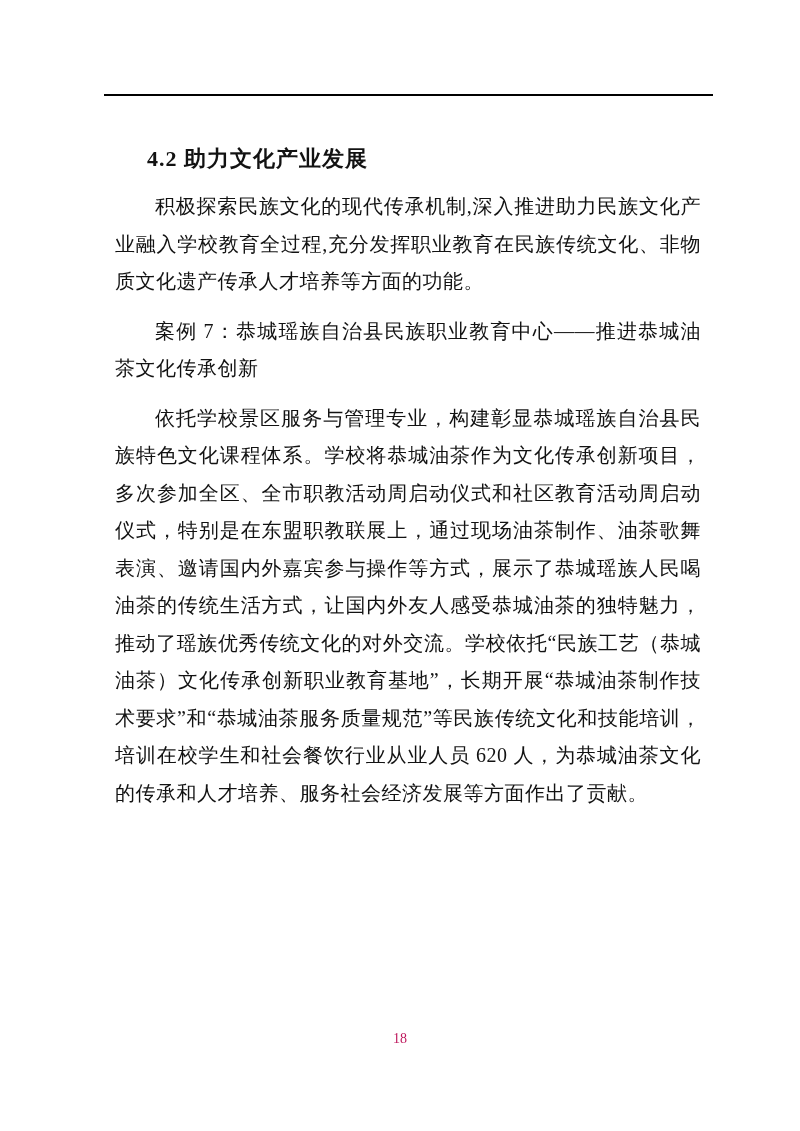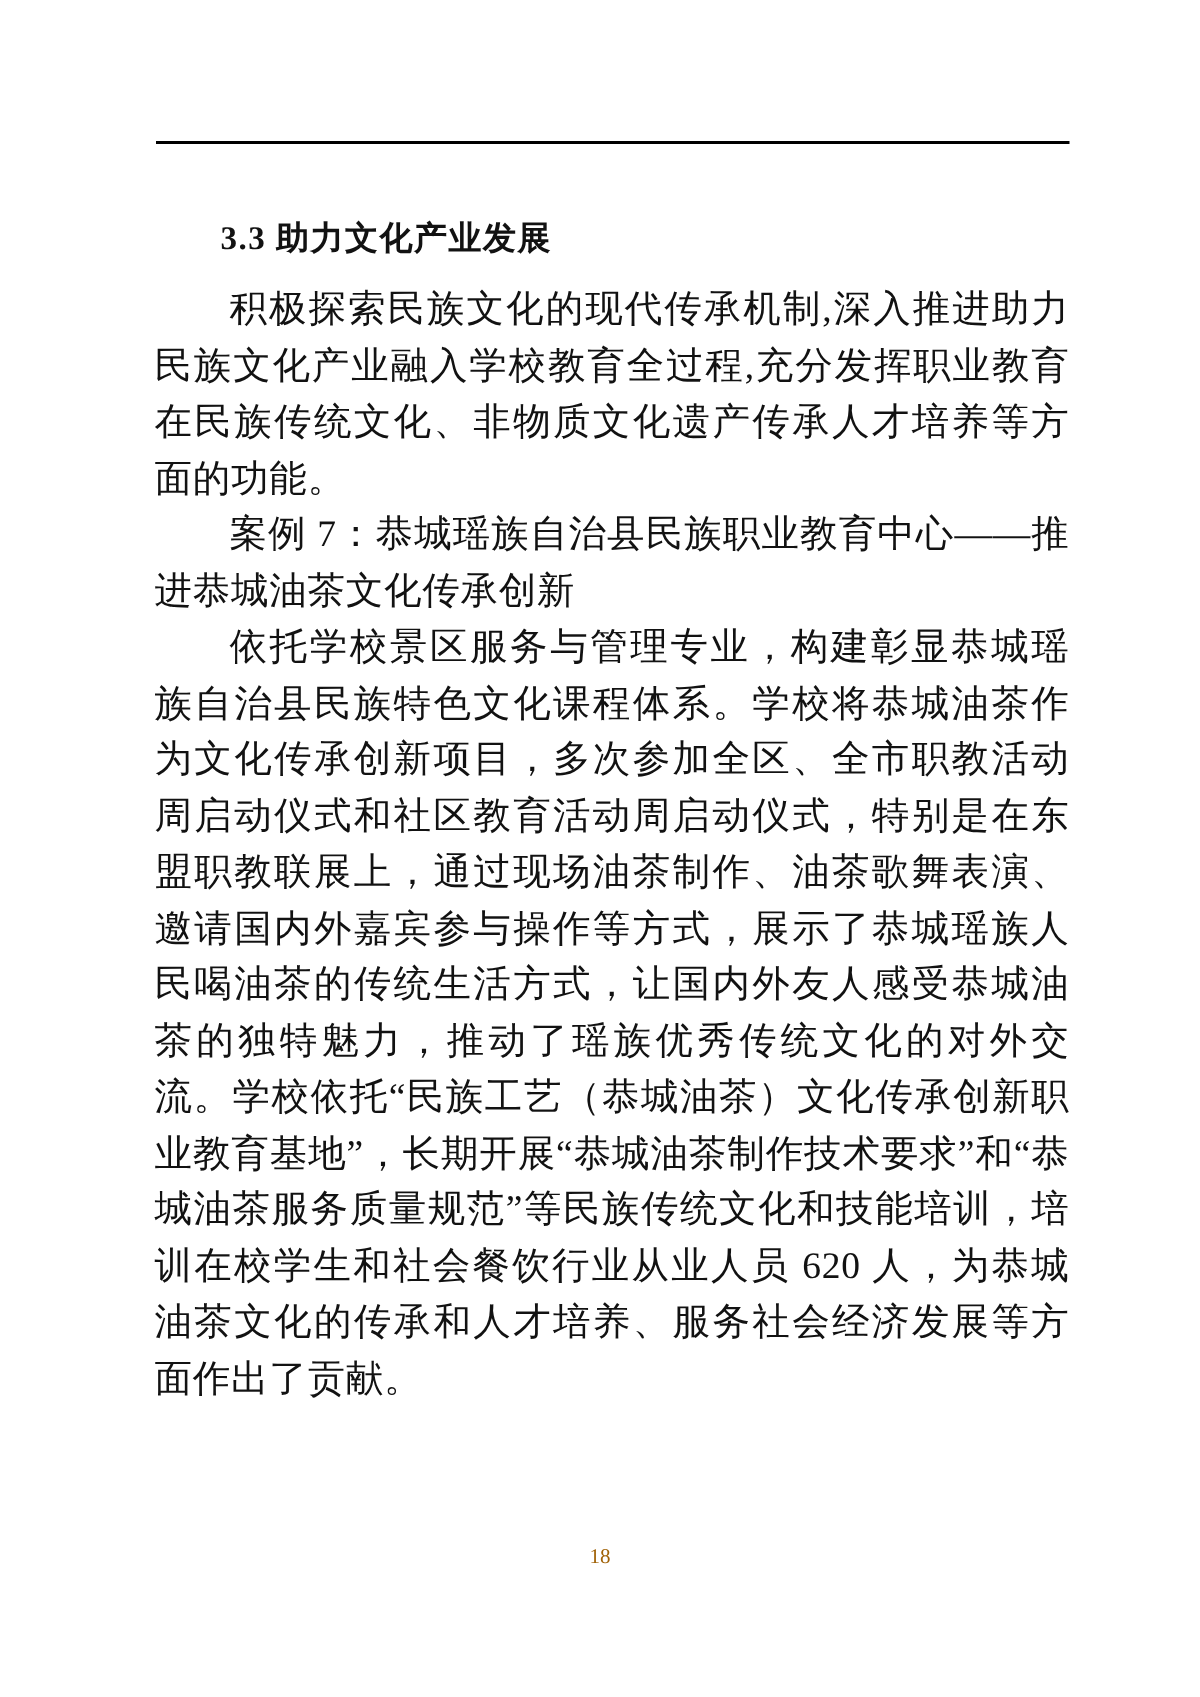--- a/index.html
+++ b/index.html
@@ -33,49 +33,49 @@
   .section-heading {
     font-size: 22px;
     font-weight: bold;
     line-height: 30px;
     margin: 0 0 14px 0;
     padding-left: 44px;
     letter-spacing: 1px;
     white-space: nowrap;
   }
   .para {
-    font-size: 25px;
+    font-size: 20px;
     line-height: 37.5px;
     text-align: justify;
     text-indent: 2em;
-    margin: 0;
+    margin: 12px;
     letter-spacing: 0.5px;
   }
   .para.bold {
     font-weight: normal;
   }
   .footer {
     position: absolute;
     left: 0;
     top: 1031px;
     width: 800px;
     text-align: center;
     font-size: 14px;
-    color: #a16207;
+    color: #be185d;
   }
 </style>
 </head>
 <body>
 
 <div class="page">
 
   <div class="header-rule"></div>
 
   <div class="content">
-    <h2 class="section-heading">3.3 助力文化产业发展</h2>
+    <h2 class="section-heading">4.2 助力文化产业发展</h2>
 
     <p class="para">积极探索民族文化的现代传承机制,深入推进助力民族文化产业融入学校教育全过程,充分发挥职业教育在民族传统文化、非物质文化遗产传承人才培养等方面的功能。</p>
 
     <p class="para bold">案例 7：恭城瑶族自治县民族职业教育中心——推进恭城油茶文化传承创新</p>
 
     <p class="para">依托学校景区服务与管理专业，构建彰显恭城瑶族自治县民族特色文化课程体系。学校将恭城油茶作为文化传承创新项目，多次参加全区、全市职教活动周启动仪式和社区教育活动周启动仪式，特别是在东盟职教联展上，通过现场油茶制作、油茶歌舞表演、邀请国内外嘉宾参与操作等方式，展示了恭城瑶族人民喝油茶的传统生活方式，让国内外友人感受恭城油茶的独特魅力，推动了瑶族优秀传统文化的对外交流。学校依托“民族工艺（恭城油茶）文化传承创新职业教育基地”，长期开展“恭城油茶制作技术要求”和“恭城油茶服务质量规范”等民族传统文化和技能培训，培训在校学生和社会餐饮行业从业人员 620 人，为恭城油茶文化的传承和人才培养、服务社会经济发展等方面作出了贡献。</p>
   </div>
 
   <div class="footer">18</div>
 

